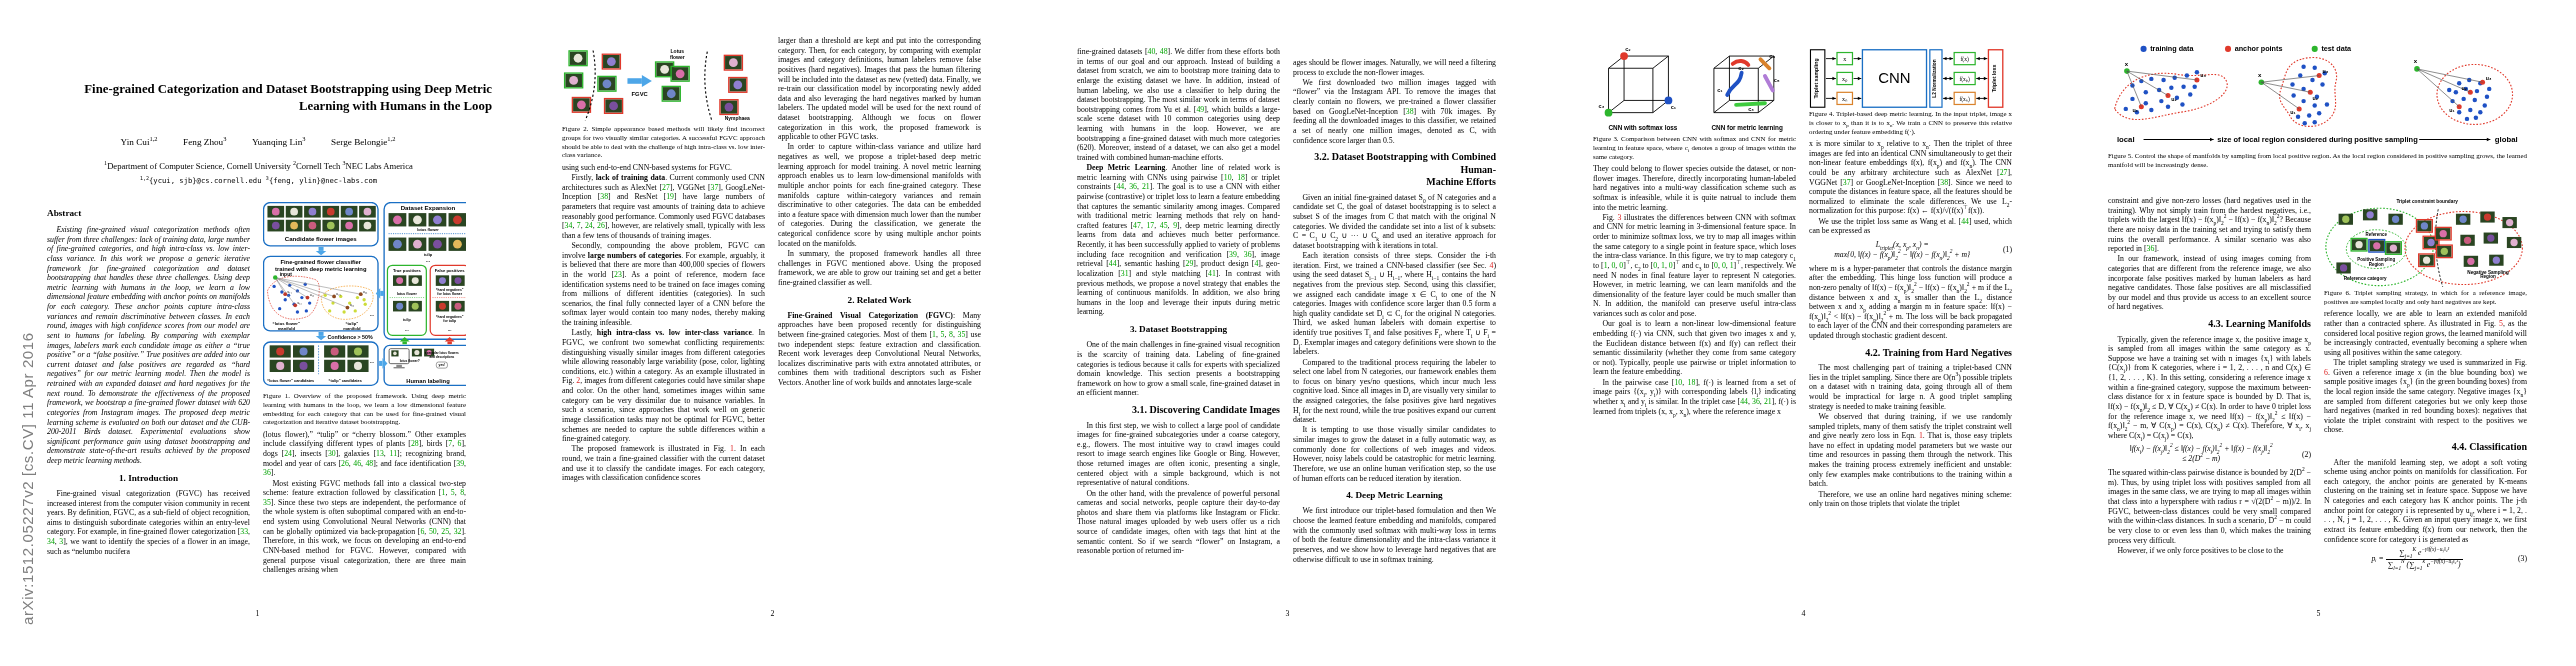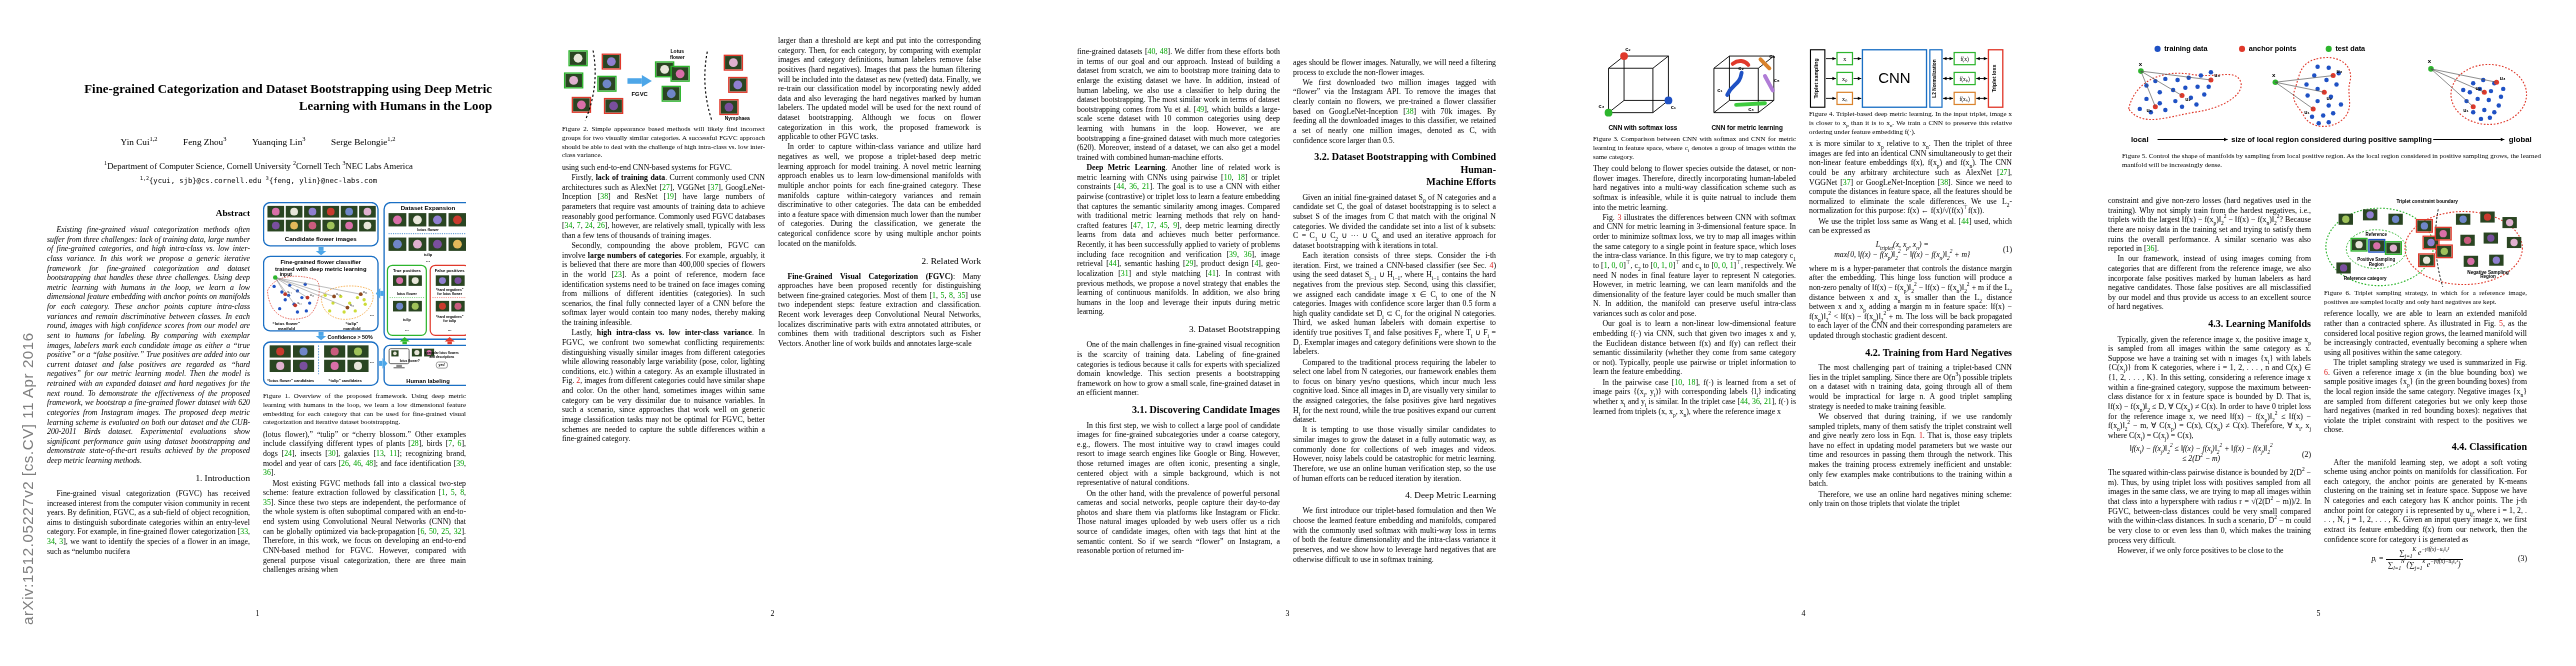--- a/index.html
+++ b/index.html
@@ -7,23 +7,23 @@
   .page{position:absolute;top:0;width:515px;height:667px;background:#fff;overflow:hidden;}
   .stamp{position:absolute;left:19px;top:625px;transform:rotate(-90deg);transform-origin:0 0;font-family:"Liberation Sans",sans-serif;font-size:15px;letter-spacing:0.6px;color:#7f7f7f;white-space:nowrap;}
   .title{position:absolute;left:25px;width:467px;top:81px;text-align:right;font-size:12.8px;font-weight:bold;line-height:1.35;}
   .authors{position:absolute;left:47px;width:422px;top:137px;display:flex;justify-content:center;gap:25.6px;font-size:9.2px;}
   .affil{position:absolute;left:25px;width:467px;top:161px;text-align:center;font-size:8.6px;}
   .emails{position:absolute;left:25px;width:467px;top:176px;text-align:center;font-size:7.2px;font-family:"DejaVu Sans Mono",monospace;}
   .col{position:absolute;width:203px;text-align:justify;font-size:7.8px;line-height:1.235;overflow:hidden;}
   .col p{margin:0 0 0.6px 0;text-indent:9.4px;}
   .col p.noind{text-indent:0;}
   .col p.sp{margin-top:2.8px;}
-  .absheading{text-align:right;font-weight:bold;font-size:9.2px;margin:1.1px 0 5.6px 0;}
+  .absheading{text-align:left;font-weight:bold;font-size:9.2px;margin:1.1px 0 5.6px 0;}
   .abstract{font-style:italic;}
-  .sec{font-weight:normal;font-size:9.2px;margin:7.2px 0 5px 0;text-align:right;line-height:1.2;}
+  .sec{font-weight:bold;font-size:9.2px;margin:7.2px 0 5px 0;text-align:center;line-height:1.2;}
   .subsec{font-weight:bold;font-size:10px;margin:6.1px 0 3.9px 0;text-align:right;line-height:1.25;}
   .caption{font-size:6.9px;line-height:1.27;text-align:justify;margin:2.2px 0 5.6px 0;text-indent:0 !important;}
   .grn{color:#00a300;}
   .red{color:#dd2222;}
   .pagenum{position:absolute;left:0;right:0;top:609px;text-align:center;font-size:7.8px;}
   .eq{margin:3.9px 0;display:flex;align-items:center;font-size:7.7px;}
   .eq .body{flex:1;text-align:center;font-style:italic;line-height:1.3;}
   .eq .no{width:16.7px;text-align:right;font-style:normal;}
   .frac{display:inline-block;vertical-align:middle;text-align:center;}
   .frac .top{display:block;padding:0 2.2px 0.6px 2.2px;border-bottom:0.7px solid #000;}
@@ -346,24 +346,26 @@
         <text class="figlabel" x="208" y="11" font-size="9" text-anchor="middle">Lotus</text>
         <text class="figlabel" x="208" y="21" font-size="9" text-anchor="middle">flower</text>
         <path d="M262,8 Q250,70 270,132" fill="none" stroke="#000" stroke-width="2" stroke-dasharray="4,4"></path>
         <text class="figlabel" x="316" y="132" font-size="9" text-anchor="middle">Nymphaea</text>
       </svg>
       <p class="caption">Figure 2. Simple appearance based methods will likely find incorrect groups for two visually similar categories. A successful FGVC approach should be able to deal with the challenge of high intra-class vs. low inter-class variance.</p>
       <p class="noind sp">using such end-to-end CNN-based systems for FGVC.</p>
       <p>Firstly, <b>lack of training data</b>. Current commonly used CNN architectures such as AlexNet [<span class="grn">27</span>], VGGNet [<span class="grn">37</span>], GoogLeNet-Inception [<span class="grn">38</span>] and ResNet [<span class="grn">19</span>] have large numbers of parameters that require vast amounts of training data to achieve reasonably good performance. Commonly used FGVC databases [<span class="grn">34</span>, <span class="grn">7</span>, <span class="grn">24</span>, <span class="grn">26</span>], however, are relatively small, typically with less than a few tens of thousands of training images.</p>
       <p>Secondly, compounding the above problem, FGVC can involve <b>large numbers of categories</b>. For example, arguably, it is believed that there are more than 400,000 species of flowers in the world [<span class="grn">23</span>]. As a point of reference, modern face identification systems need to be trained on face images coming from millions of different identities (categories). In such scenarios, the final fully connected layer of a CNN before the softmax layer would contain too many nodes, thereby making the training infeasible.</p>
       <p>Lastly, <b>high intra-class vs. low inter-class variance</b>. In FGVC, we confront two somewhat conflicting requirements: distinguishing visually similar images from different categories while allowing reasonably large variability (pose, color, lighting conditions, etc.) within a category. As an example illustrated in Fig. <span class="red">2</span>, images from different categories could have similar shape and color. On the other hand, sometimes images within same category can be very dissimilar due to nuisance variables. In such a scenario, since approaches that work well on generic image classification tasks may not be optimal for FGVC, better schemes are needed to capture the subtle differences within a fine-grained category.</p>
+      <p>The proposed framework is illustrated in Fig. <span class="red">1</span>. In each round, we train a fine-grained classifier with the current dataset and use it to classify the candidate images. For each category, images with classification confidence scores</p>
     </div>
     <div class="col" style="left:263px;top:36px;height:560px">
       <p class="noind">larger than a threshold are kept and put into the corresponding category. Then, for each category, by comparing with exemplar images and category definitions, human labelers remove false positives (hard negatives). Images that pass the human filtering will be included into the dataset as new (vetted) data. Finally, we re-train our classification model by incorporating newly added data and also leveraging the hard negatives marked by human labelers. The updated model will be used for the next round of dataset bootstrapping. Although we focus on flower categorization in this work, the proposed framework is applicable to other FGVC tasks.</p>
       <p>In order to capture within-class variance and utilize hard negatives as well, we propose a triplet-based deep metric learning approach for model training. A novel metric learning approach enables us to learn low-dimensional manifolds with multiple anchor points for each fine-grained category. These manifolds capture within-category variances and remain discriminative to other categories. The data can be embedded into a feature space with dimension much lower than the number of categories. During the classification, we generate the categorical confidence score by using multiple anchor points located on the manifolds.</p>
+      <p>In summary, the proposed framework handles all three challenges in FGVC mentioned above. Using the proposed framework, we are able to grow our training set and get a better fine-grained classifier as well.</p>
       <div class="sec">2. Related Work</div>
       <p><b>Fine-Grained Visual Categorization (FGVC)</b>: Many approaches have been proposed recently for distinguishing between fine-grained categories. Most of them [<span class="grn">1</span>, <span class="grn">5</span>, <span class="grn">8</span>, <span class="grn">35</span>] use two independent steps: feature extraction and classification. Recent work leverages deep Convolutional Neural Networks, localizes discriminative parts with extra annotated attributes, or combines them with traditional descriptors such as Fisher Vectors. Another line of work builds and annotates large-scale</p>
     </div>
     <div class="pagenum">2</div>
   </div>
 
   <div class="page" style="left:1030px">
     <div class="col" style="left:47px;top:47px;height:560px">
       <p class="noind">fine-grained datasets [<span class="grn">40</span>, <span class="grn">48</span>]. We differ from these efforts both in terms of our goal and our approach. Instead of building a dataset from scratch, we aim to bootstrap more training data to enlarge the existing dataset we have. In addition, instead of human labeling, we also use a classifier to help during the dataset bootstrapping. The most similar work in terms of dataset bootstrapping comes from Yu et al. [<span class="grn">49</span>], which builds a large-scale scene dataset with 10 common categories using deep learning with humans in the loop. However, we are bootstrapping a fine-grained dataset with much more categories (620). Moreover, instead of a dataset, we can also get a model trained with combined human-machine efforts.</p>
       <p><b>Deep Metric Learning</b>. Another line of related work is metric learning with CNNs using pairwise [<span class="grn">10</span>, <span class="grn">18</span>] or triplet constraints [<span class="grn">44</span>, <span class="grn">36</span>, <span class="grn">21</span>]. The goal is to use a CNN with either pairwise (contrastive) or triplet loss to learn a feature embedding that captures the semantic similarity among images. Compared with traditional metric learning methods that rely on hand-crafted features [<span class="grn">47</span>, <span class="grn">17</span>, <span class="grn">45</span>, <span class="grn">9</span>], deep metric learning directly learns from data and achieves much better performance. Recently, it has been successfully applied to variety of problems including face recognition and verification [<span class="grn">39</span>, <span class="grn">36</span>], image retrieval [<span class="grn">44</span>], semantic hashing [<span class="grn">29</span>], product design [<span class="grn">4</span>], geo-localization [<span class="grn">31</span>] and style matching [<span class="grn">41</span>]. In contrast with previous methods, we propose a novel strategy that enables the learning of continuous manifolds. In addition, we also bring humans in the loop and leverage their inputs during metric learning.</p>
@@ -491,21 +493,21 @@
       <p class="noind">where m is a hyper-parameter that controls the distance margin after the embedding. This hinge loss function will produce a non-zero penalty of ‖f(x) − f(x<sub>p</sub>)‖<sub>2</sub><sup>2</sup> − ‖f(x) − f(x<sub>n</sub>)‖<sub>2</sub><sup>2</sup> + m if the L<sub>2</sub> distance between x and x<sub>n</sub> is smaller than the L<sub>2</sub> distance between x and x<sub>p</sub> adding a margin m in feature space: ‖f(x) − f(x<sub>n</sub>)‖<sub>2</sub><sup>2</sup> &lt; ‖f(x) − f(x<sub>p</sub>)‖<sub>2</sub><sup>2</sup> + m. The loss will be back propagated to each layer of the CNN and their corresponding parameters are updated through stochastic gradient descent.</p>
       <div class="subsec">4.2. Training from Hard Negatives</div>
       <p>The most challenging part of training a triplet-based CNN lies in the triplet sampling. Since there are O(n<sup>3</sup>) possible triplets on a dataset with n training data, going through all of them would be impractical for large n. A good triplet sampling strategy is needed to make training feasible.</p>
       <p>We observed that during training, if we use randomly sampled triplets, many of them satisfy the triplet constraint well and give nearly zero loss in Eqn. <span class="red">1</span>. That is, those easy triplets have no effect in updating model parameters but we waste our time and resources in passing them through the network. This makes the training process extremely inefficient and unstable: only few examples make contributions to the training within a batch.</p>
       <p>Therefore, we use an online hard negatives mining scheme: only train on those triplets that violate the triplet</p>
     </div>
     <div class="pagenum">4</div>
   </div>
 
   <div class="page" style="left:2061px">
-    <div style="position:absolute;left:61px;top:42px;width:419px">
+    <div style="position:absolute;left:47px;top:42px;width:419px">
       <svg width="419" height="106" viewBox="0 0 754 190">
         <g>
           <circle cx="64" cy="12" r="5.5" fill="#1f51c4"></circle>
             <text class="figlabel" x="76" y="16.5" font-size="13">training data</text>
           <circle cx="216" cy="12" r="5.5" fill="#e0392b"></circle>
             <text class="figlabel" x="228" y="16.5" font-size="13">anchor points</text>
           <circle cx="372" cy="12" r="5.5" fill="#2db52d"></circle>
             <text class="figlabel" x="384" y="16.5" font-size="13">test data</text>
         </g>
         <g transform="translate(8,28)">

